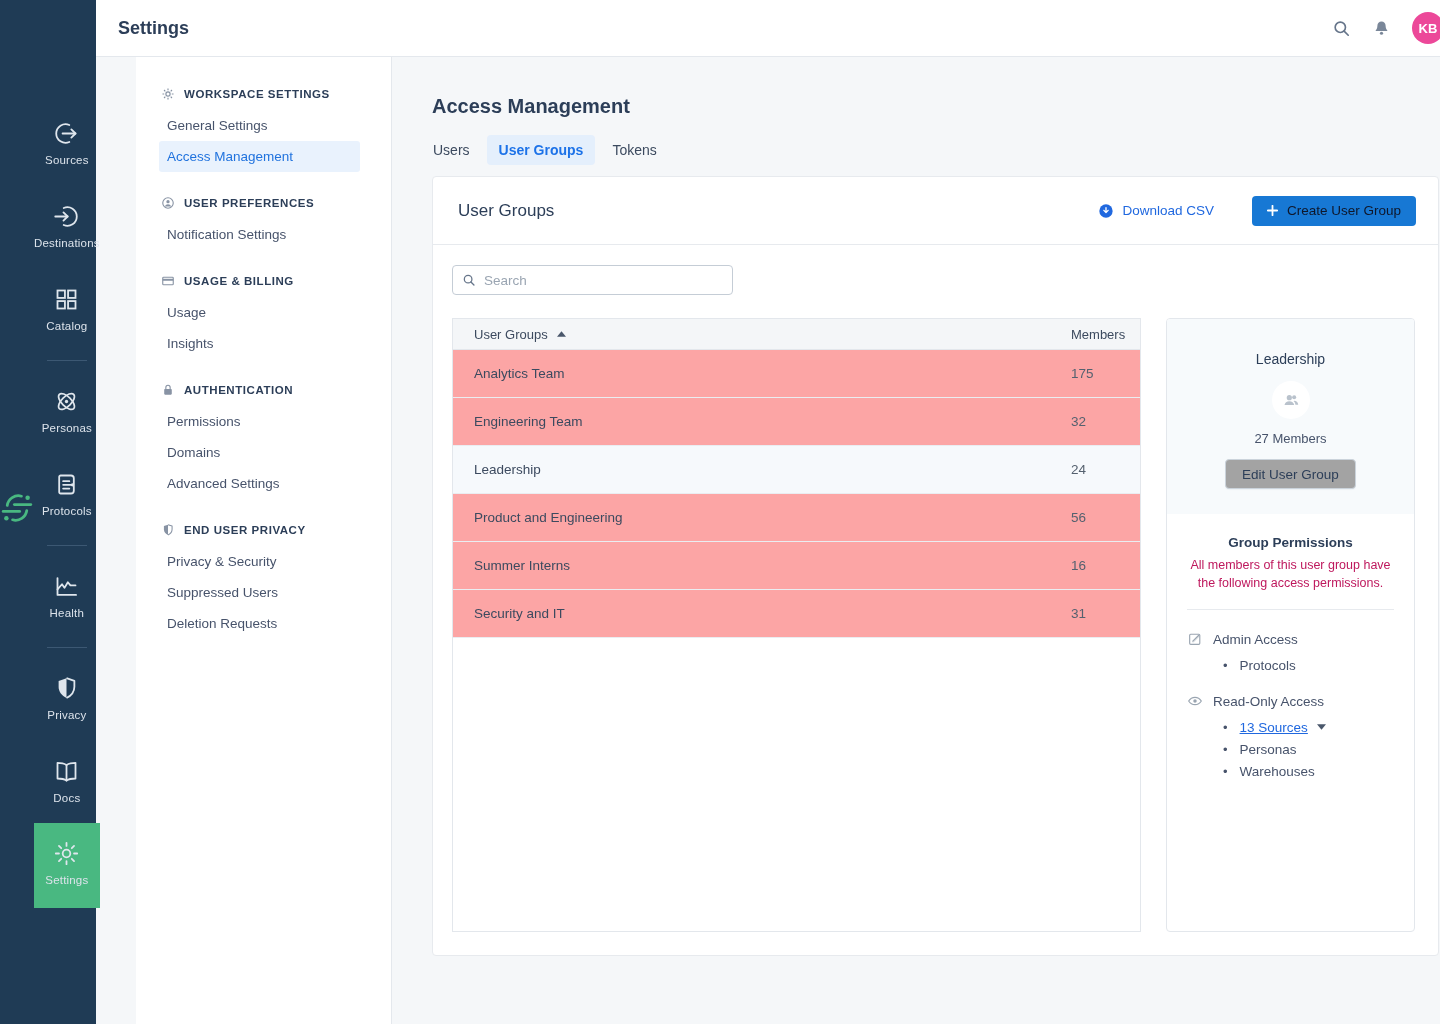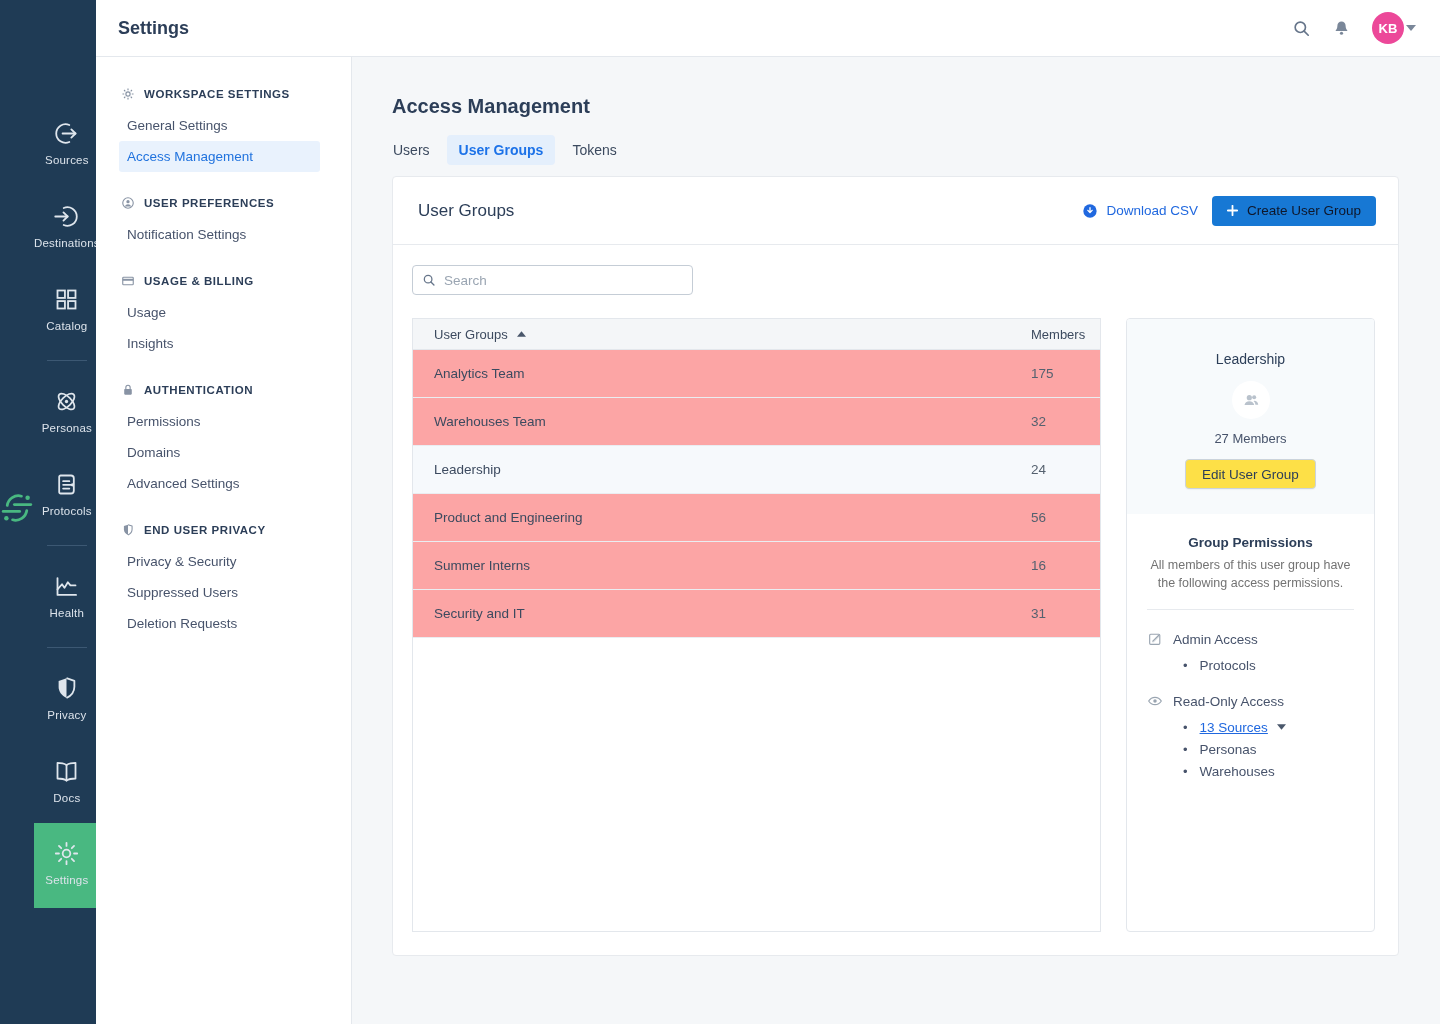--- a/index.html
+++ b/index.html
@@ -39,21 +39,21 @@
     width:32px; height:32px; border-radius:50%; background:#ec4899; color:#fff;
     font-size:13px; font-weight:700; display:flex; align-items:center;
     justify-content:center; cursor:pointer;
   }
   .avatar-caret { width:10px; height:6px; color:#7A8799; margin-left:-10px; cursor:pointer; }
   .avatar-caret svg { display:block; }
   .content-row { flex:1; display:flex; min-height:0; }
   
   .settings-sidebar {
     width:256px; flex:0 0 256px; background:#FFFFFF;
-    border-right:1px solid #E4E8ED; padding:30px 41px 0 25px;
+    border-right:1px solid #E4E8ED; padding:30px 41px 0 25px;margin-left:40px;
   }
   .side-section { margin-bottom:24px; }
   .side-head { display:flex; align-items:center; gap:9px; margin-bottom:9px; }
   .side-head .sicon { width:14px; height:14px; color:#8893A4; flex:0 0 14px; }
   .side-head .sicon svg { width:100%; height:100%; display:block; }
   .side-head .stitle {
     font-size:11.5px; font-weight:700; letter-spacing:.55px; color:#2C3E58;
   }
   .side-item {
     font-size:13.5px; color:#47536B; padding:8px 8px; margin:0 -10px 0 -2px;
@@ -70,21 +70,21 @@
   .tab.active { background:#E4EFFC; color:#1C72E8; font-weight:700; }
   .card {
     margin-top:11px; background:#fff; border:1px solid #E7EAEE; border-radius:4px;
     height:780px; display:flex; flex-direction:column;
   }
   .card-header {
     height:68px; flex:0 0 68px; border-bottom:1px solid #E7EAEE;
     display:flex; align-items:center; padding:0 22px 0 25px;
   }
   .card-header h3 { font-size:17px; font-weight:500; color:#2C3E58; }
-  .card-header-right { margin-left:auto; display:flex; align-items:center; gap:14px; }
+  .card-header-right { margin-left:auto; display:flex; align-items:center; gap:38px; }
   .csv-link {
     display:flex; align-items:center; gap:8px; color:#2068DF; font-size:13.5px;
     font-weight:500; cursor:pointer;
   }
   .csv-link .dlicon { width:16px; height:16px; color:#2068DF; }
   .csv-link .dlicon svg { width:100%; height:100%; display:block; }
   .primary-btn {
     display:flex; align-items:center; gap:9px; background:#1778D4; color:#0f172a;
     font-size:13.5px; font-weight:500; height:30px; padding:0 15px;
     border:none; border-radius:4px; cursor:pointer;
@@ -132,29 +132,29 @@
   }
   .dp-top { background:#F7FAFC; text-align:center; padding:32px 10px 25px; }
   .dp-name { font-size:14px; font-weight:500; color:#2C3E58; }
   .dp-avatar {
     width:38px; height:38px; border-radius:50%; background:#FFFFFF; margin:14px auto 12px;
     display:flex; align-items:center; justify-content:center; color:#B9C2CC;
   }
   .dp-avatar svg { width:20px; height:20px; display:block; }
   .dp-count { font-size:13px; color:#47536B; }
   .dp-edit {
-    margin-top:13px; height:30px; padding:0 16px; background:#fde047;
+    margin-top:13px; height:30px; padding:0 16px; background:#a3a3a3;
     border:1px solid #CBD3DB; border-radius:4px; font-size:13.5px; color:#2C3E58;
     cursor:pointer; font-family:"Liberation Sans","DejaVu Sans",sans-serif;
     box-shadow:0 1px 1px rgba(30,50,70,.04);
   }
   .dp-perms { padding:21px 20px; }
   .dp-perms-title { text-align:center; font-size:13.5px; font-weight:700; color:#2C3E58; }
   .dp-perms-desc {
-    text-align:center; font-size:12.5px; color:#737373; line-height:1.45; margin-top:6px;
+    text-align:center; font-size:12.5px; color:#be185d; line-height:1.45; margin-top:6px;
   }
   .dp-divider { border:none; border-top:1px solid #E7EAEE; margin:17px 0 21px; }
   .perm-block { margin-bottom:17px; }
   .perm-head { display:flex; align-items:center; gap:10px; }
   .perm-head .picon { width:16px; height:16px; color:#9AA5B1; flex:0 0 16px; }
   .perm-head .picon svg { width:100%; height:100%; display:block; }
   .perm-head .plabel { font-size:13.5px; color:#47536B; }
   .perm-list { list-style:none; margin-top:7px; }
   .perm-list li {
     font-size:13.5px; color:#47536B; padding:3.5px 0 3.5px 0; margin-left:36px;
@@ -432,21 +432,21 @@
                   </span>
                 </span>
                 <span class="col-members">Members</span>
               </div>
               <div id="table-rows">
                   <div class="t-row">
                     <span class="r-name">Analytics Team</span>
                     <span class="r-members">175</span>
                   </div>
                   <div class="t-row">
-                    <span class="r-name">Warehouses Team</span>
+                    <span class="r-name">Engineering Team</span>
                     <span class="r-members">32</span>
                   </div>
                   <div class="t-row selected">
                     <span class="r-name">Leadership</span>
                     <span class="r-members">24</span>
                   </div>
                   <div class="t-row">
                     <span class="r-name">Product and Engineering</span>
                     <span class="r-members">56</span>
                   </div>

